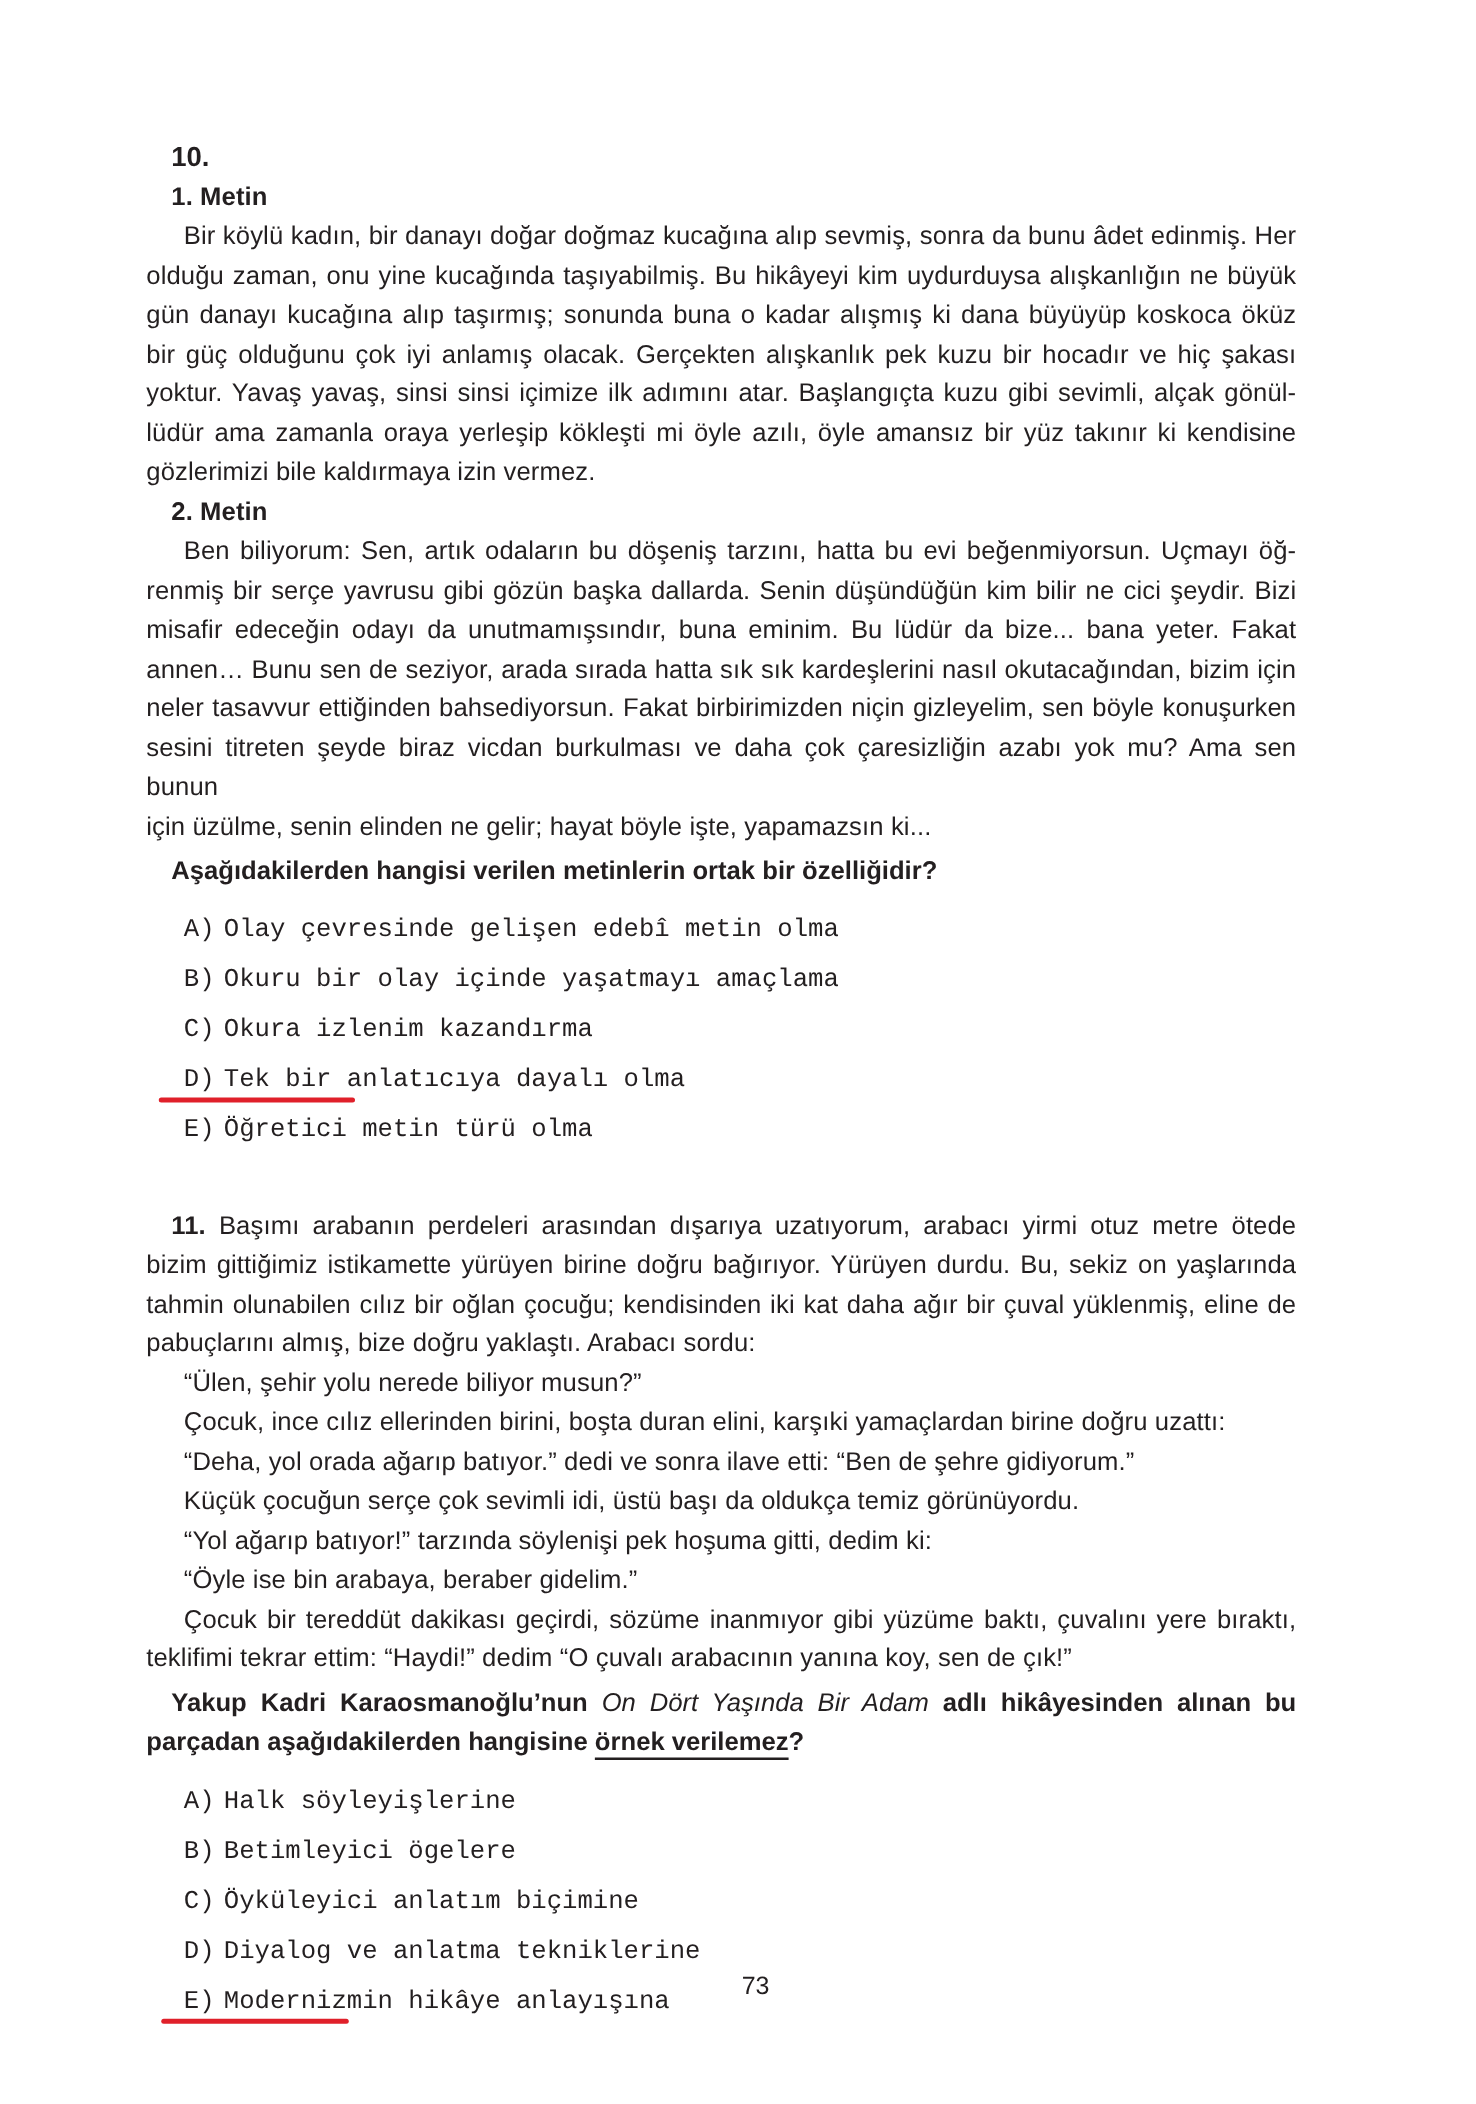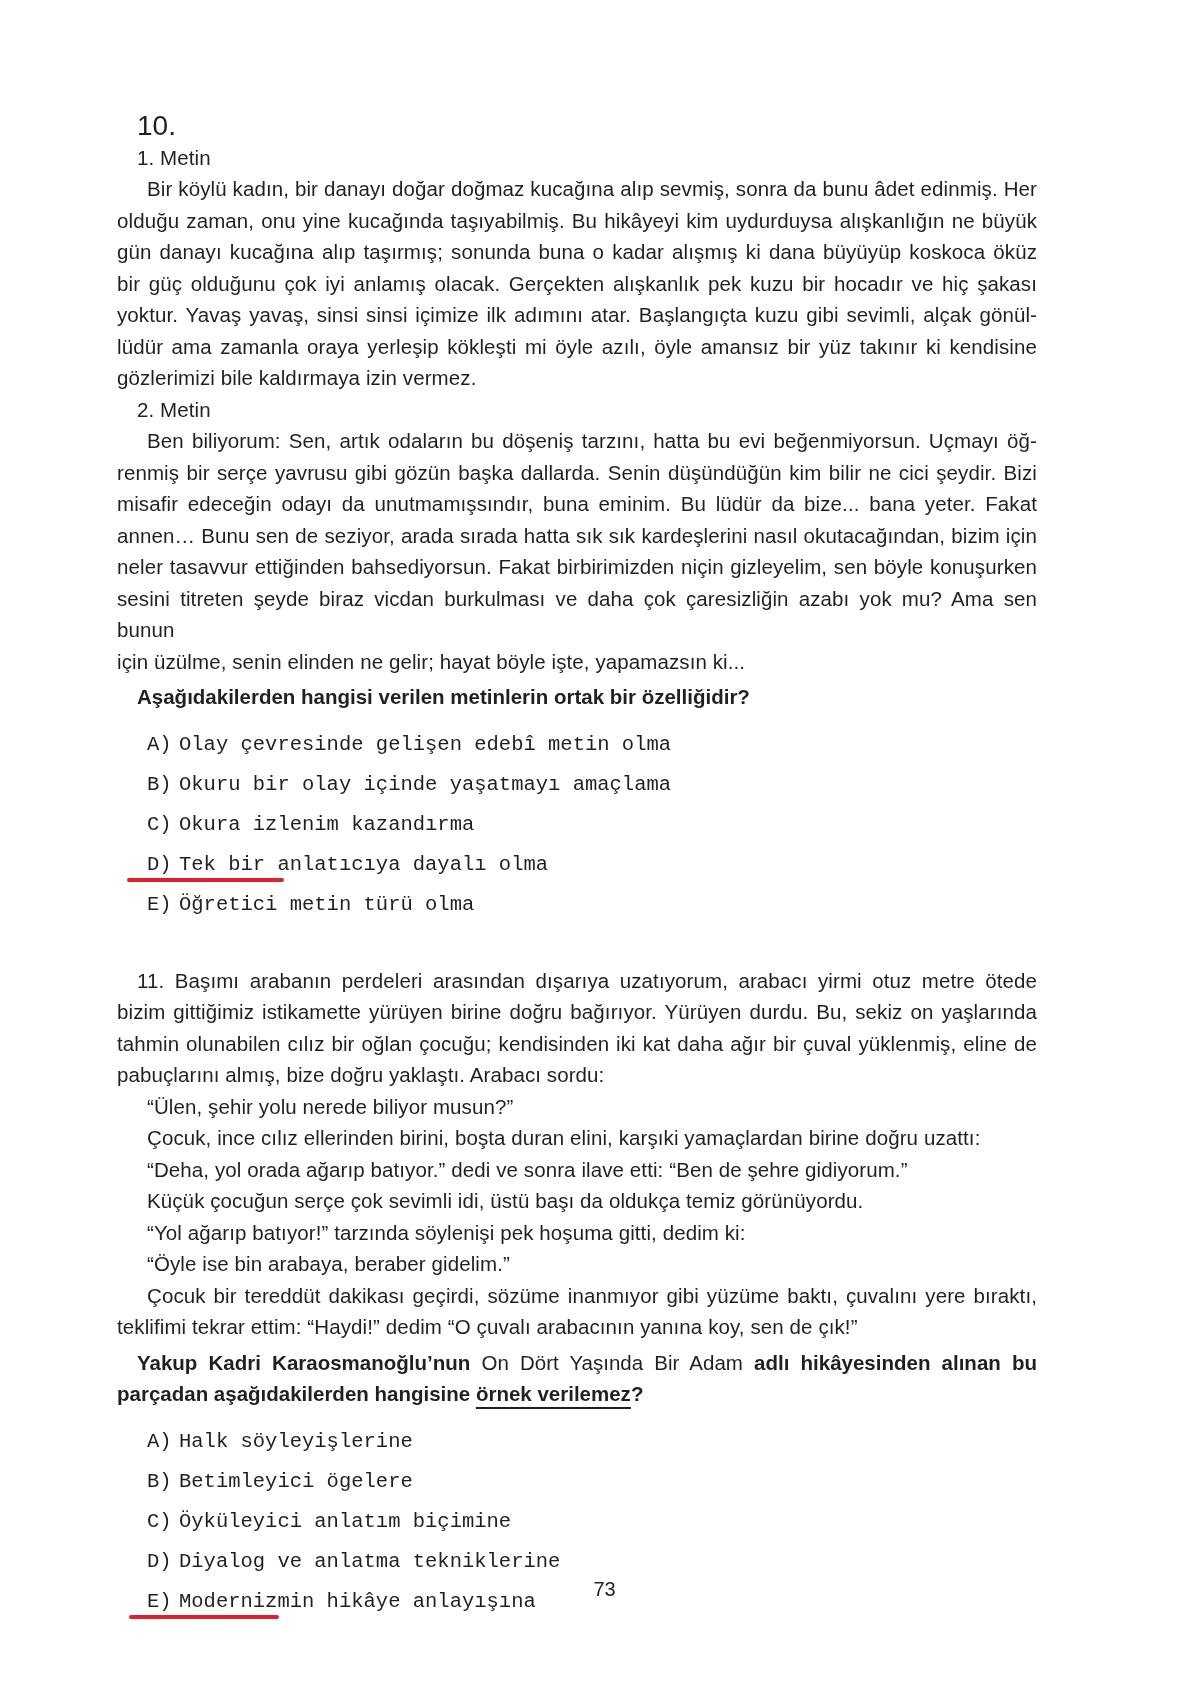--- a/index.html
+++ b/index.html
@@ -8,36 +8,36 @@
     font-family: "Liberation Sans", "DejaVu Sans", sans-serif;
     color: #231f20;
   }
   .page { position: absolute; left: 117px; top: 110px; width: 920px; }
   .line {
     font-size: 20.5px; line-height: 31.5px; white-space: nowrap;
     letter-spacing: 0.1px;
   }
   .just { text-align: justify; text-align-last: justify; white-space: normal; }
   .indent { padding-left: 30px; }
-  .bold { font-weight: normal; }
-  .qnum { font-weight: normal; font-size: 28px; line-height: 31.5px; }
+  .bold { font-weight: bold; }
+  .qnum { font-weight: bold; font-size: 22px; line-height: 31.5px; }
   .question { font-weight: bold; font-size: 20.5px; line-height: 31.5px; margin-top: 4px; }
   .options { margin-top: 12px; font-family: Liberation Mono, monospace; }
   .option {
     font-size: 20.5px; line-height: 40px; padding-left: 30px; position: relative;
     white-space: nowrap;
   }
   .opt-letter { display: inline-block; width: 32px; }
   .red-mark {
     position: absolute; left: 20px; height: 4px; background: #e0202a;
     border-radius: 2px;
   }
   .gap { height: 40px; }
   .u { text-decoration: underline; text-underline-offset: 6px; text-decoration-thickness: 2px; }
-  .it { font-weight: normal; }
+  .it { font-style: italic; font-weight: normal; }
   .page-number {
     position: absolute; top: 1578px; left: 14px; width: 1181px; text-align: center;
     font-size: 20px;
   }
 </style>
 </head>
 <body>
 
 <div class="page">
 

